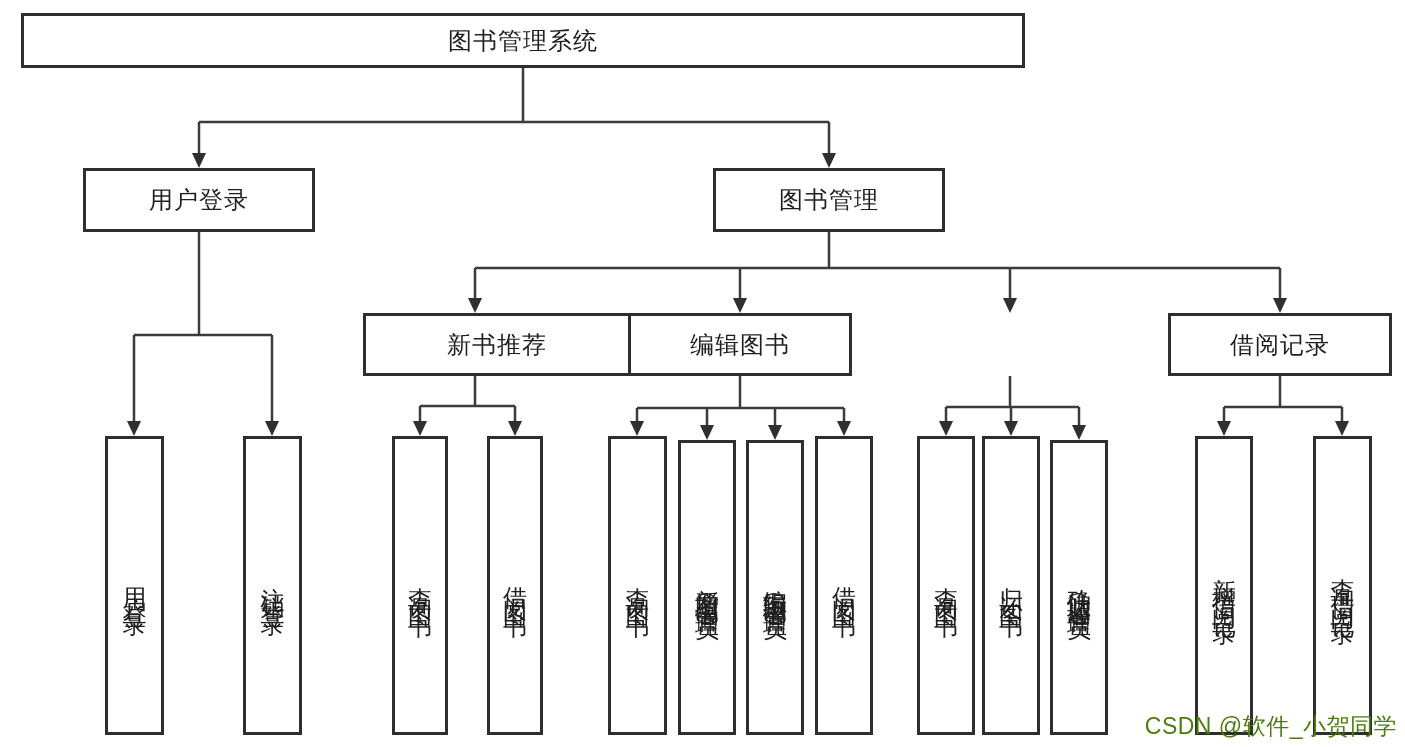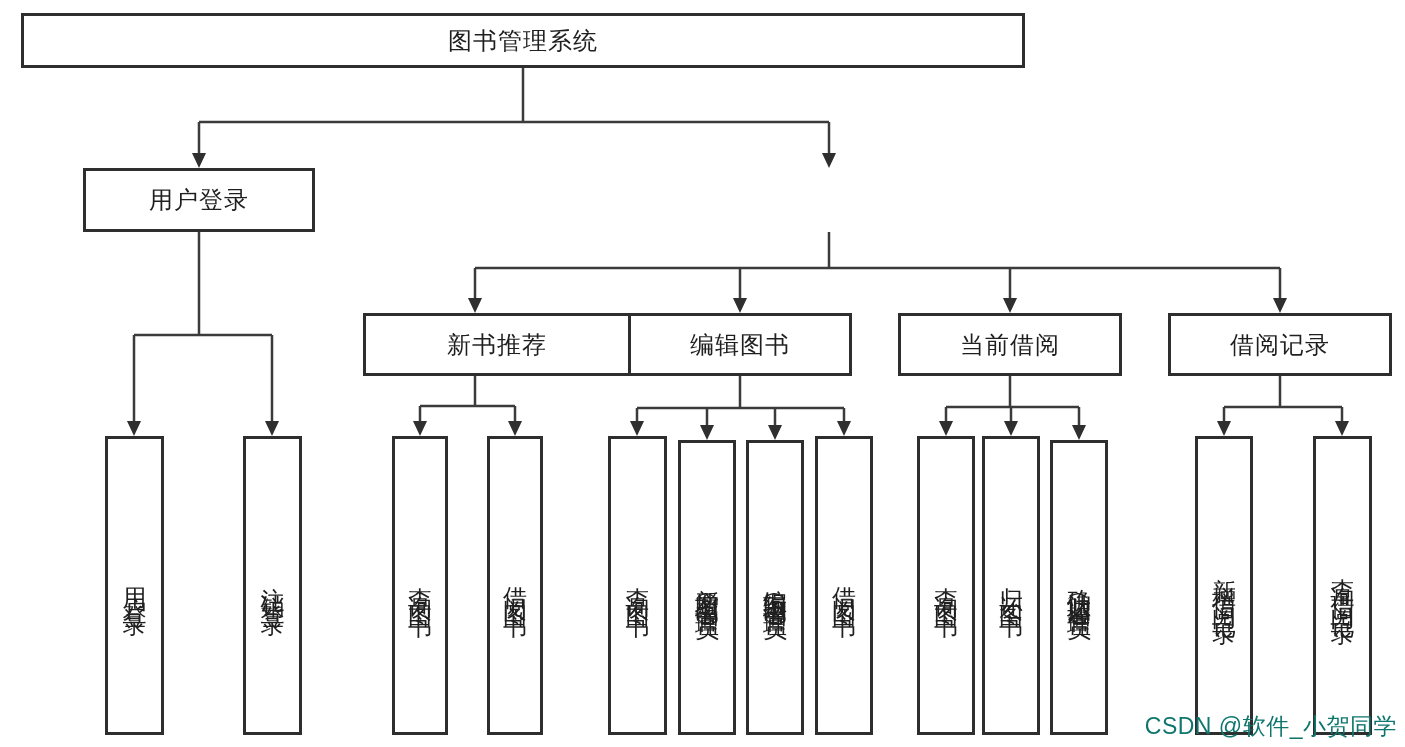--- a/index.html
+++ b/index.html
@@ -15,21 +15,21 @@
     display:flex; align-items:center; justify-content:center; z-index:2;
   }
   .hbox span { font-size:24px; letter-spacing:1px; white-space:nowrap; }
   .leaf .vtext {
     writing-mode:vertical-rl; text-orientation:mixed;
     font-size:24px; letter-spacing:9px; line-height:1; white-space:nowrap;
   }
   .leaf.tight .vtext { letter-spacing:4px; }
   .watermark {
     position:absolute; right:8px; top:711px; z-index:3;
-    font-size:23px; color:#0f766e; letter-spacing:0.5px; white-space:nowrap;
+    font-size:23px; color:#4d7c0f; letter-spacing:0.5px; white-space:nowrap;
   }
 </style>
 </head>
 <body>
 
 <div class="canvas">
 
   <svg class="connectors" width="1405" height="747" viewBox="0 0 1405 747">
     <g stroke="#3b3b3b" stroke-width="2.5" fill="none">
 
@@ -70,29 +70,29 @@
     </g>
   </svg>
 
   <div class="hbox" style="left:21px;top:13px;width:1004px;height:55px">
     <span>图书管理系统</span>
   </div>
 
   <div class="hbox" style="left:83px;top:168px;width:232px;height:64px">
     <span>用户登录</span>
   </div>
+  <div class="hbox" style="left:713px;top:168px;width:232px;height:64px">
+    <span>图书管理</span>
+  </div>
 
   <div class="hbox" style="left:363px;top:313px;width:268px;height:63px">
     <span>新书推荐</span>
   </div>
   <div class="hbox" style="left:628px;top:313px;width:224px;height:63px">
     <span>编辑图书</span>
-  </div>
-  <div class="hbox" style="left:898px;top:313px;width:224px;height:63px">
-    <span>当前借阅</span>
   </div>
   <div class="hbox" style="left:1168px;top:313px;width:224px;height:63px">
     <span>借阅记录</span>
   </div>
 
   <div class="leaf" style="left:105px;top:436px;width:59px;height:299px">
     <span class="vtext">用户登录</span>
   </div>
   <div class="leaf" style="left:243px;top:436px;width:59px;height:299px">
     <span class="vtext">注销登录</span>

